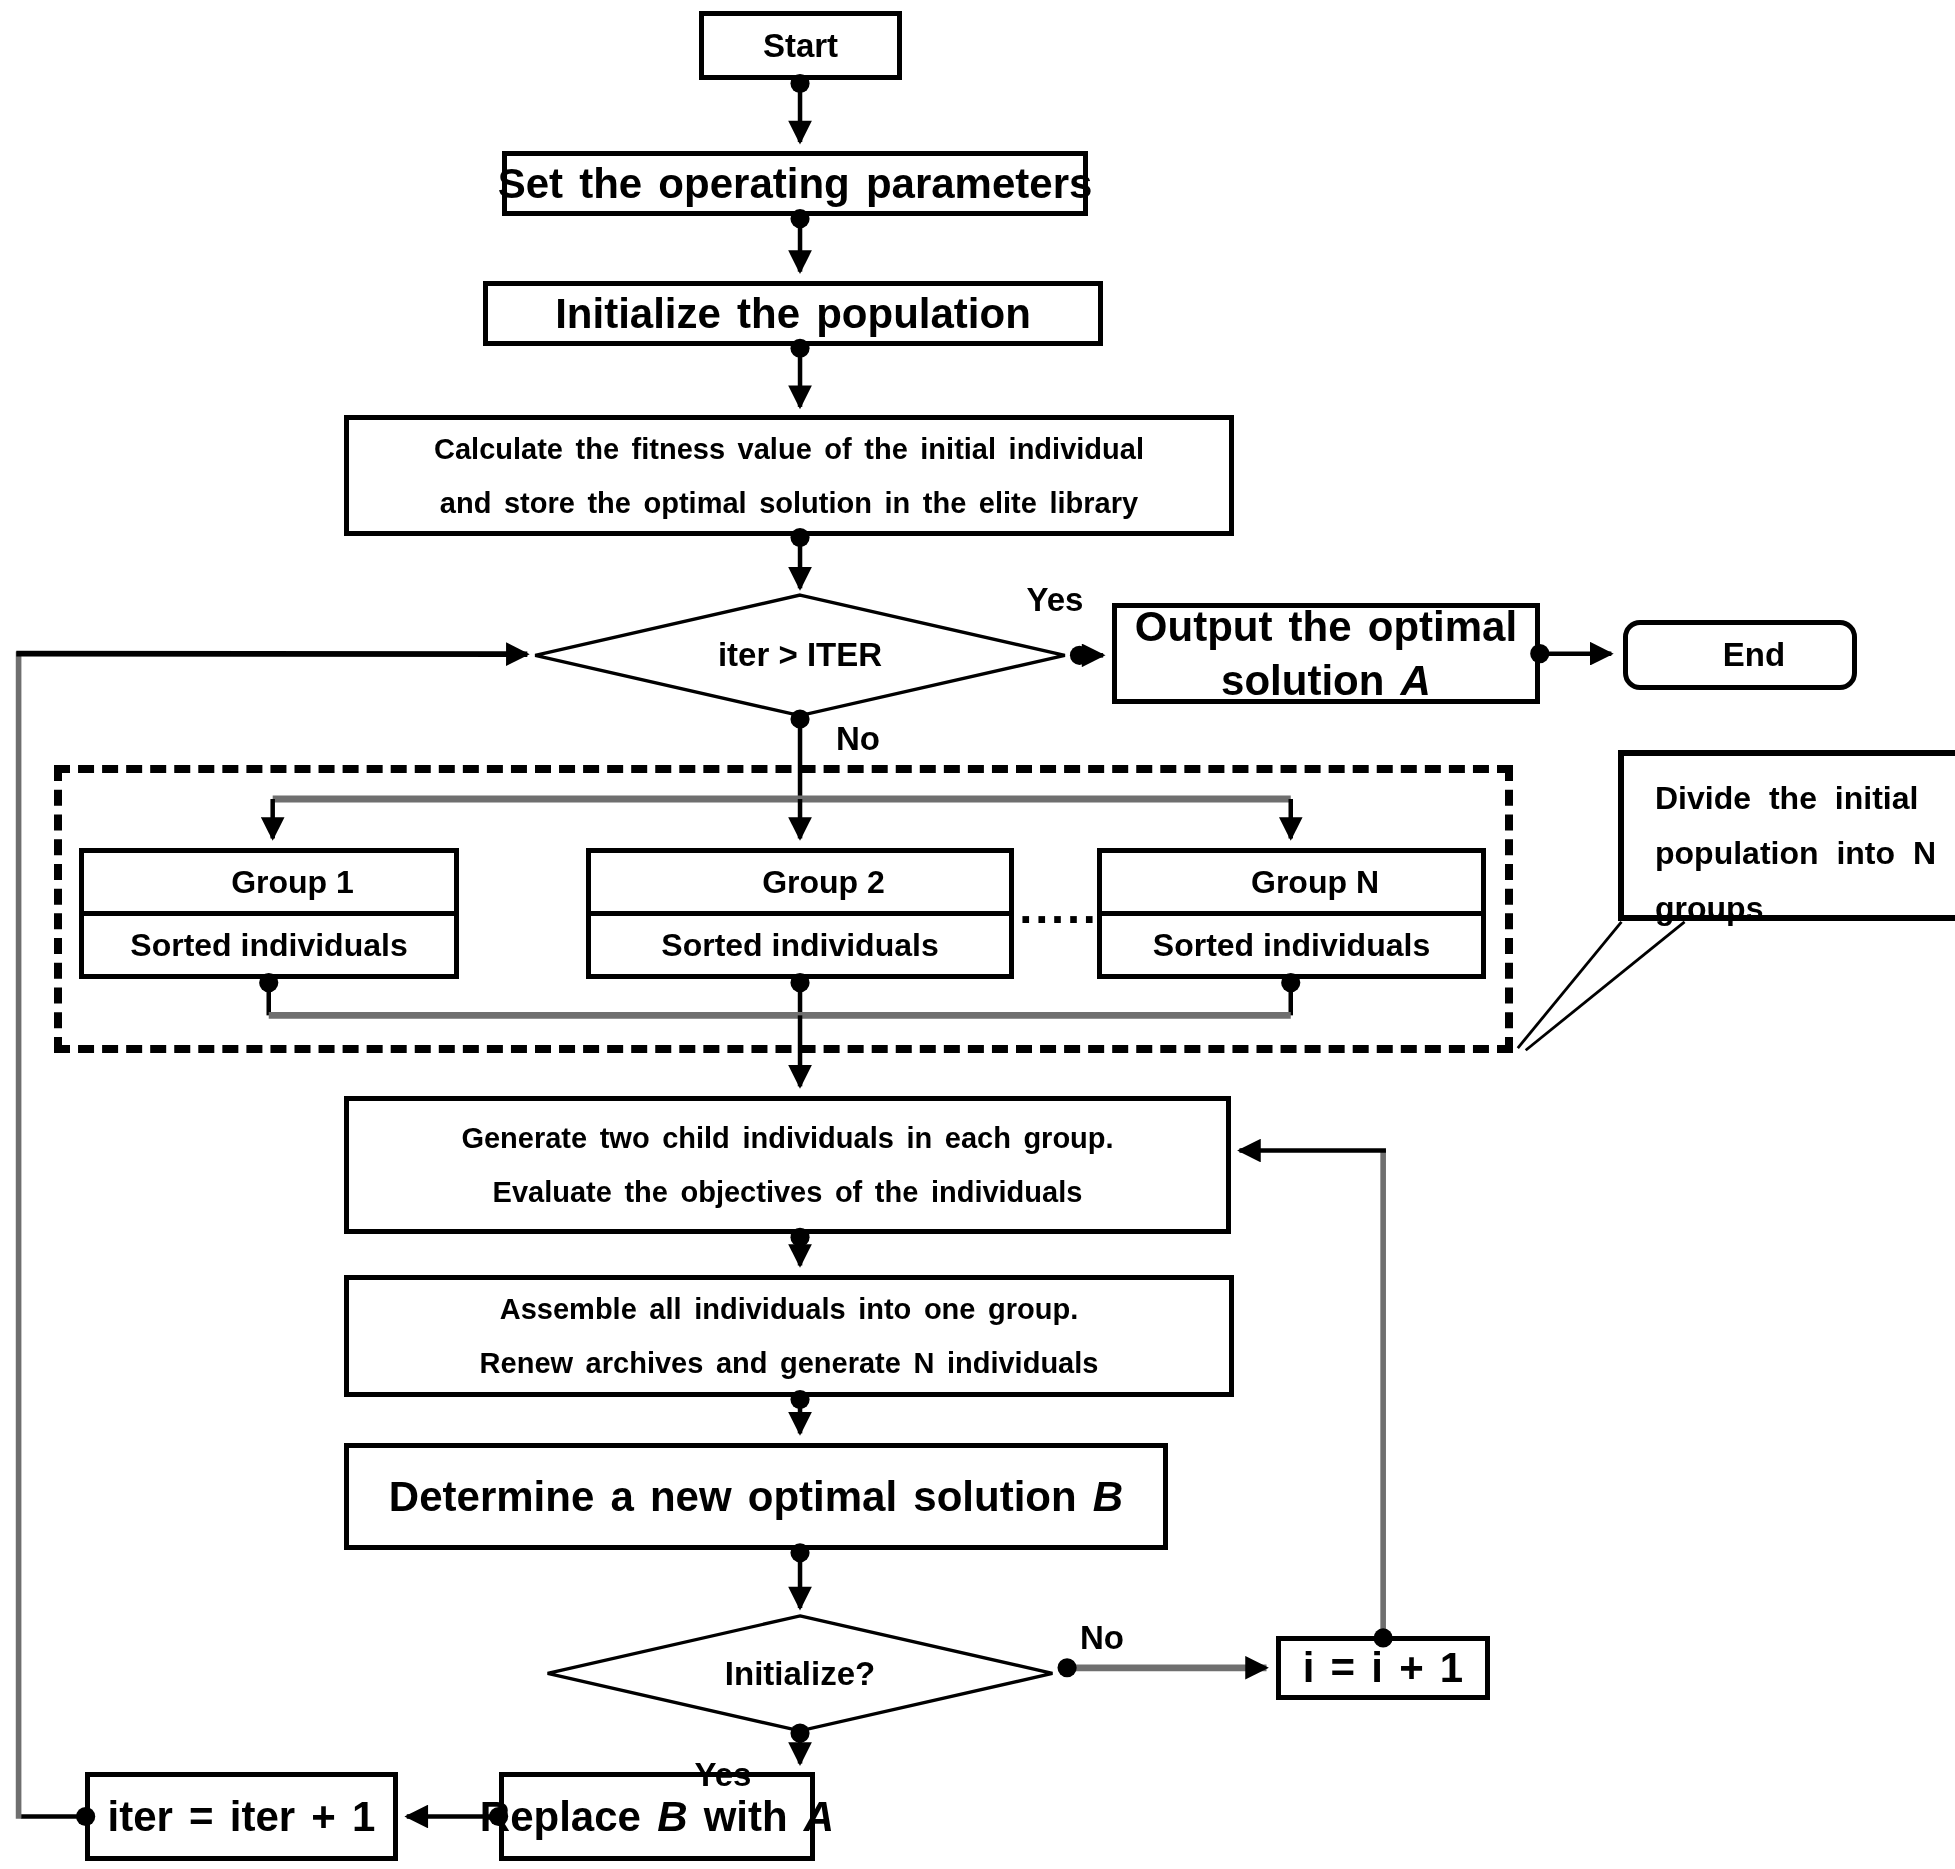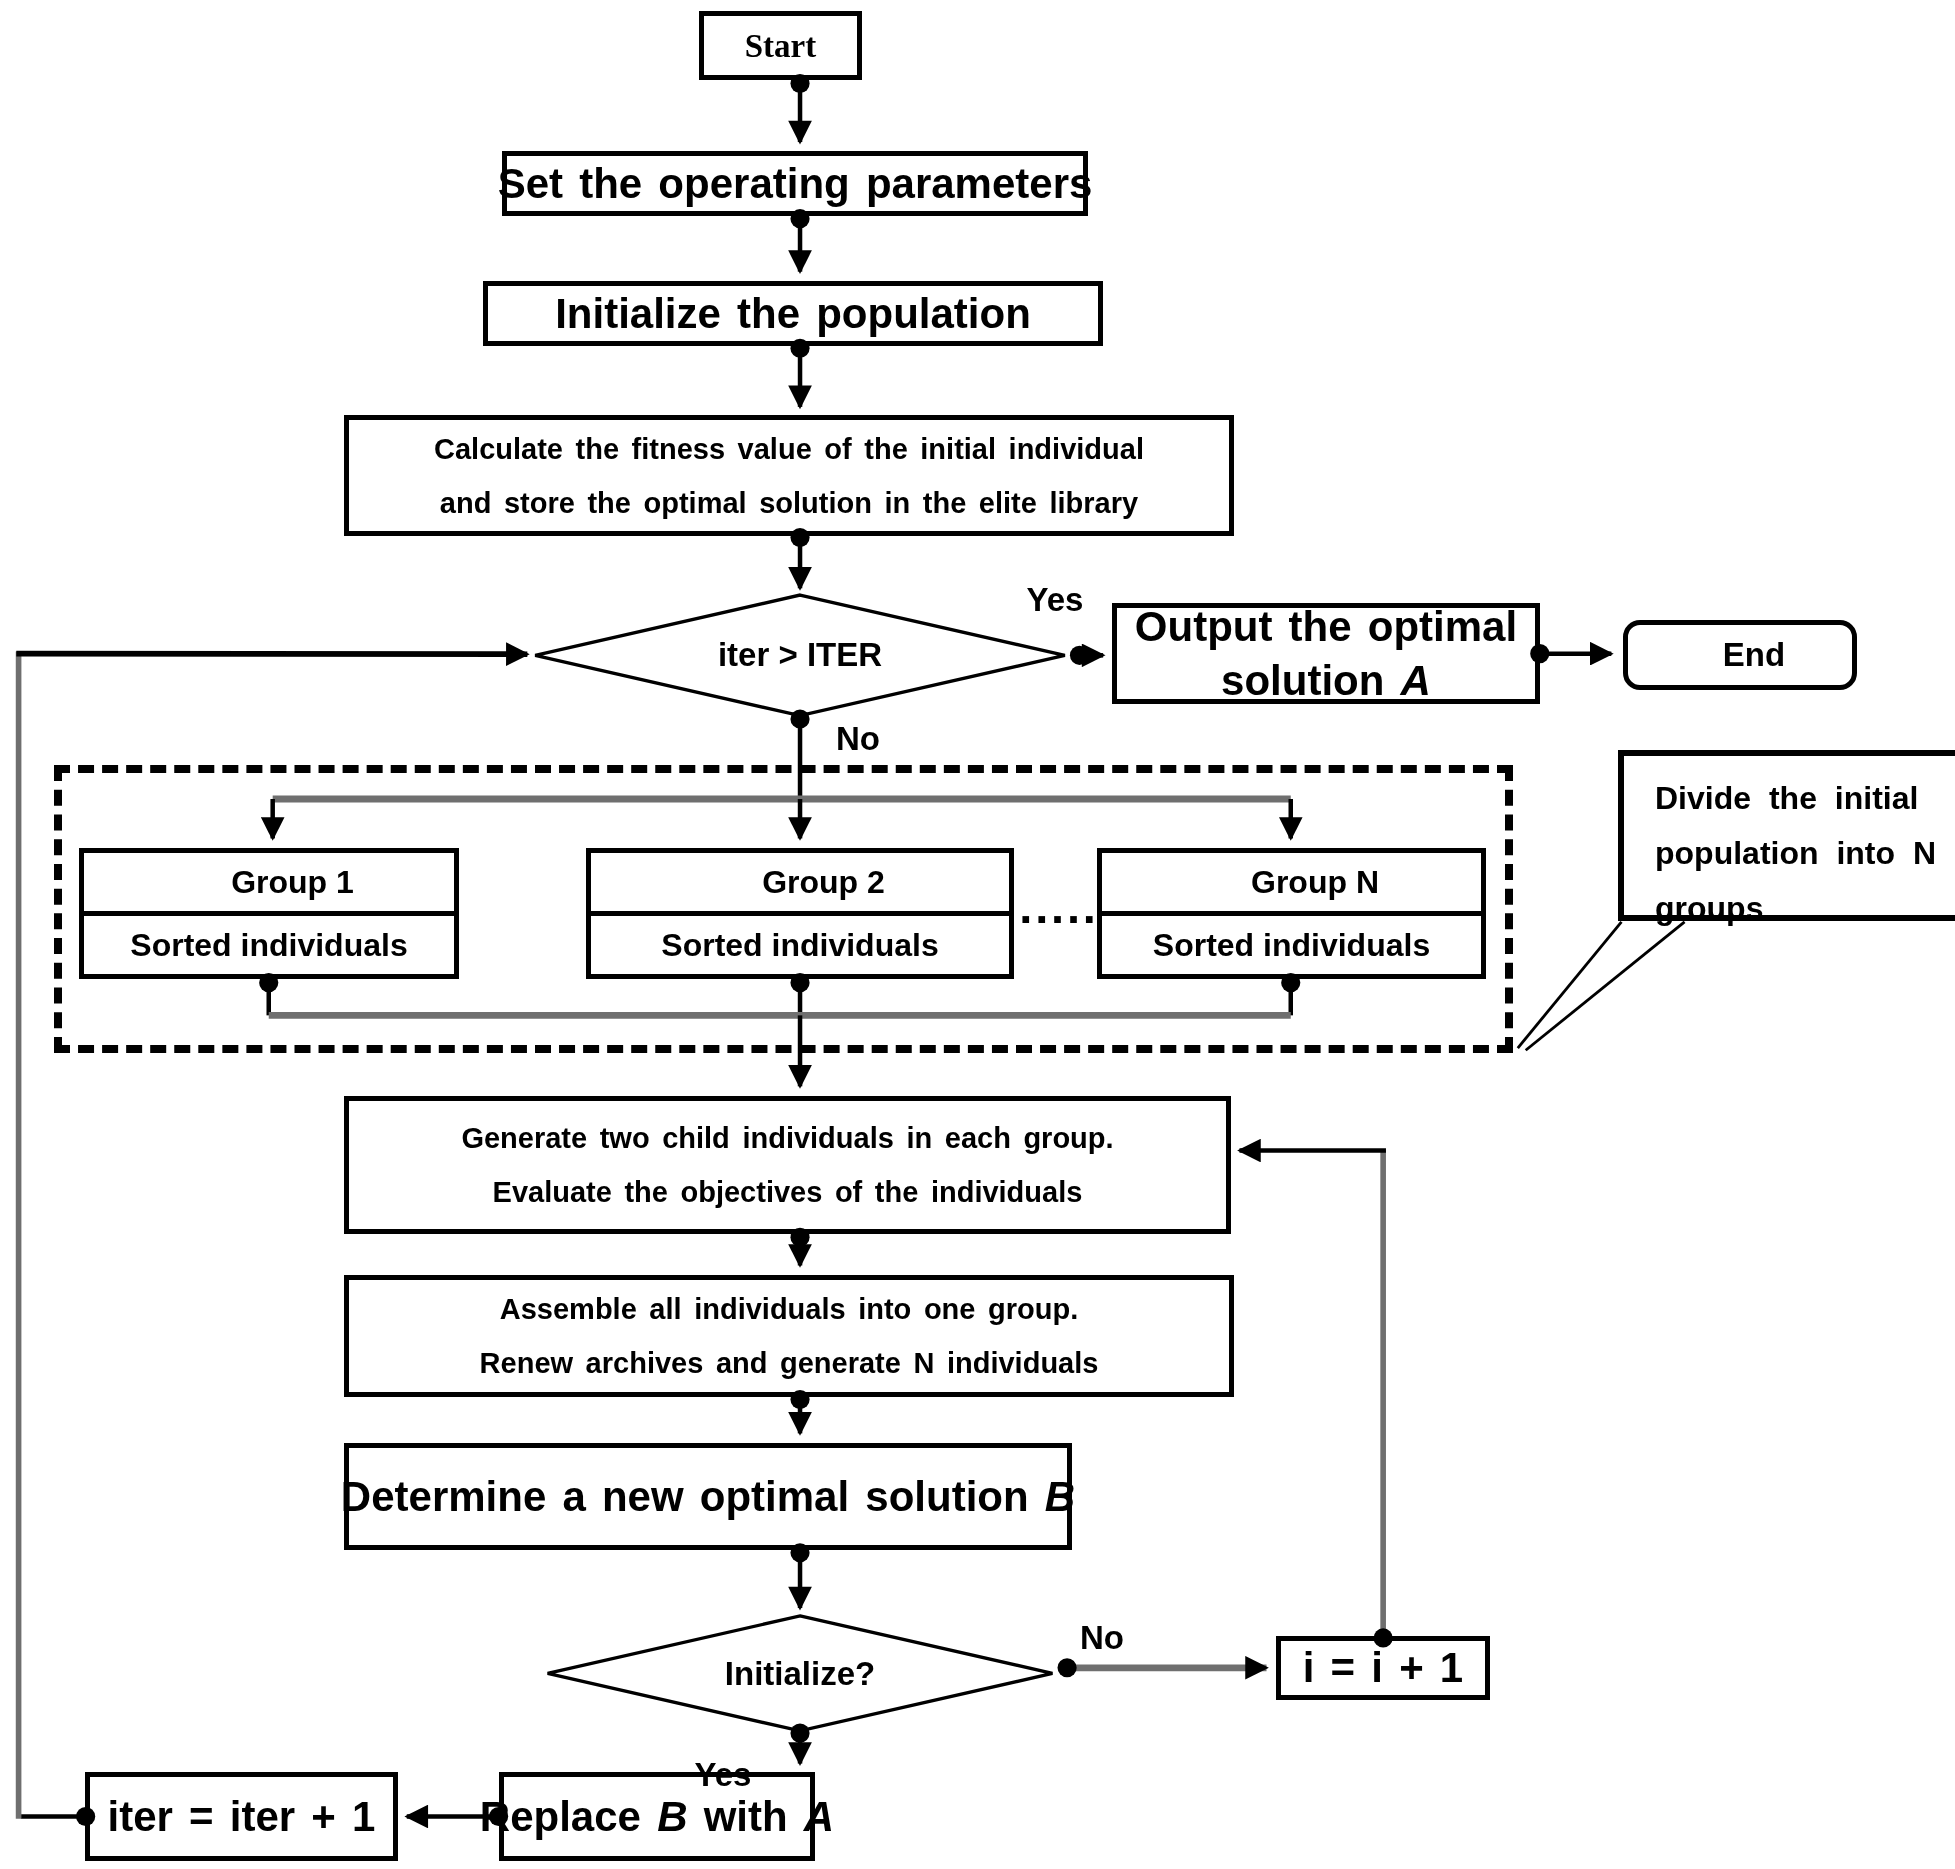--- a/index.html
+++ b/index.html
@@ -164,21 +164,21 @@
       <circle cx="1420" cy="2484" r="17"></circle>
       <circle cx="1420" cy="2756" r="17"></circle>
       <circle cx="1894" cy="2960" r="17"></circle>
       <circle cx="2455" cy="2907" r="17"></circle>
       <circle cx="1420" cy="3076" r="17"></circle>
       <circle cx="885" cy="3224" r="17"></circle>
       <circle cx="152" cy="3224" r="17"></circle>
     </g>
   </svg>
 
-  <div class="node" style="left:699px;top:11.3px;width:163px;height:69px;font-size:33px;font-family:Liberation Serif, serif;">
+  <div class="node" style="left:699px;top:11.3px;width:203px;height:69px;font-size:33px;">
     <span>Start</span>
   </div>
 
   <div class="node" style="left:502px;top:151px;width:586px;height:65px;">
     <span>Set the operating parameters</span>
   </div>
 
   <div class="node" style="left:483px;top:281px;width:620px;height:65px;">
     <span>Initialize the population</span>
   </div>
@@ -229,21 +229,21 @@
   <div class="node small" style="left:344px;top:1096px;width:887px;height:138px;">
     <span>Generate two child individuals in each group.</span>
     <span>Evaluate the objectives of the individuals</span>
   </div>
 
   <div class="node small" style="left:344px;top:1275px;width:890px;height:122px;">
     <span>Assemble all individuals into one group.</span>
     <span>Renew archives and generate N individuals</span>
   </div>
 
-  <div class="node" style="left:344px;top:1443px;width:728px;height:107px;">
+  <div class="node" style="left:344px;top:1443px;width:824px;height:107px;">
     <span><span>Determine a new optimal solution </span><i>B</i></span>
   </div>
 
   <div class="dlabel" style="left:800px;top:1674px;">
     <span>Initialize?</span>
   </div>
 
   <div class="node" style="left:1276px;top:1636px;width:214px;height:64px;">
     <span>i = i + 1</span>
   </div>

